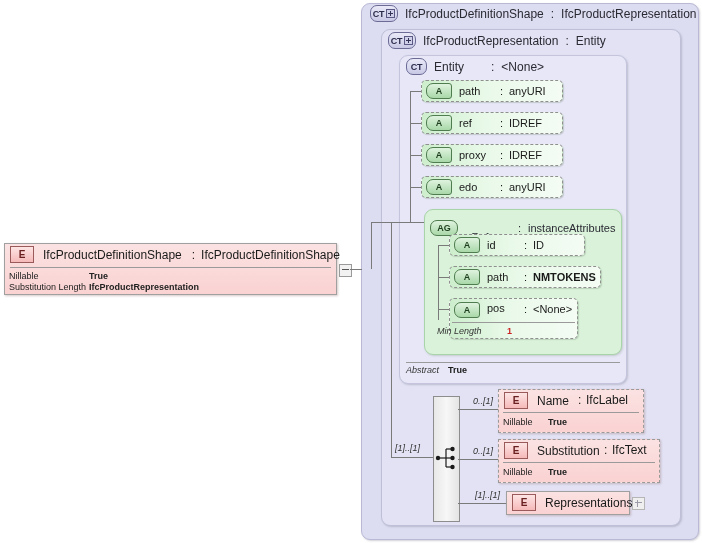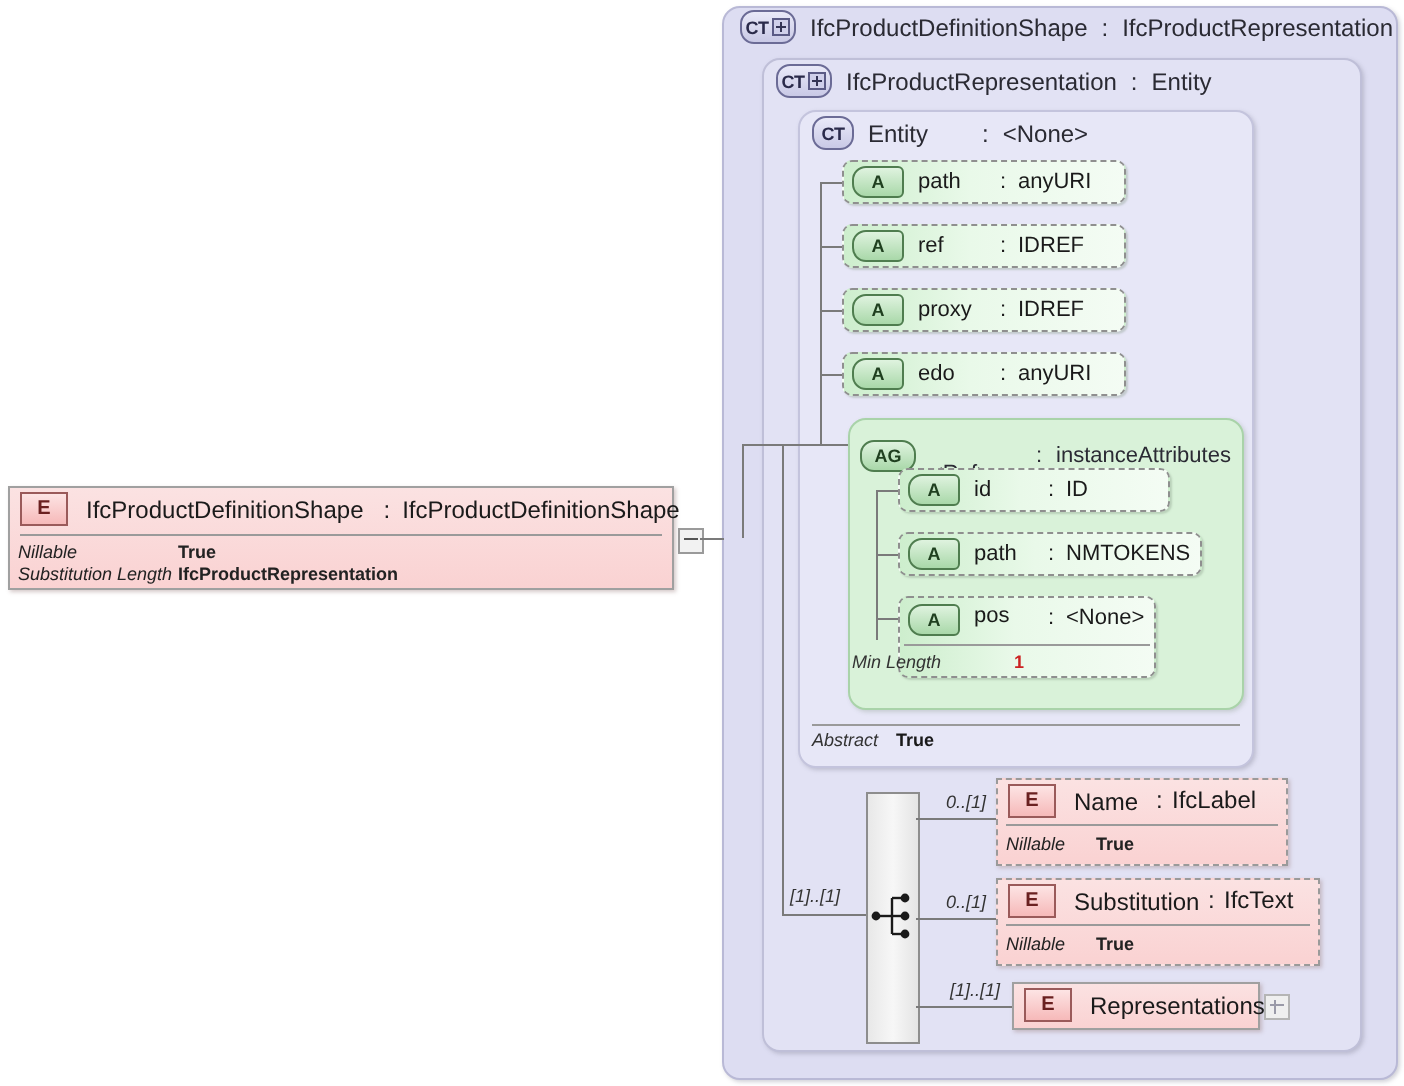--- a/index.html
+++ b/index.html
@@ -146,21 +146,20 @@
     color: #6a2020;
     display: flex; align-items: center; justify-content: center;
     flex: none;
   }
   .el-name { margin-left: 9px; font-size: 12px; color: #1a1a1a; }
   .el-type { position: absolute; font-size: 12px; color: #1a1a1a; white-space: nowrap; }
   .el-rule { position: absolute; border-top: 1px solid #9a9a9a; }
   .el-prop {
     position: absolute;
     font-size: 9px;
-    font-style: italic;
     color: #222;
     white-space: nowrap;
   }
   .el-prop-val { font-style: normal; font-weight: bold; }
 
   
   .expand-btn {
     position: absolute;
     width: 11px; height: 11px;
     border: 1px solid #b5b5b5;
@@ -296,32 +295,32 @@
     <span class="a-name">id</span>
     <span class="a-type" style="left:74px;">:</span>
     <span class="a-type" style="left:83px;">ID</span>
   </div>
 
   <div class="line-h grey" style="left:438px; top:277px; width:11px;"></div>
   <div class="abs attr" style="left:449px; top:266px; width:152px; height:22px;">
     <span class="a-icon">A</span>
     <span class="a-name">path</span>
     <span class="a-type" style="left:74px;">:</span>
-    <span class="a-type" style="left:83px;">NMTOKENS</span>
+    <span class="a-type" style="left:83px;font-weight:bold;">NMTOKENS</span>
   </div>
 
   <div class="line-h grey" style="left:438px; top:309px; width:11px;"></div>
   <div class="abs attr" style="left:449px; top:298px; width:129px; height:41px; align-items:flex-start; padding-top:3px;">
     <span class="a-icon">A</span>
     <span class="a-name">pos</span>
     <span class="a-type" style="left:74px; top:4px;">:</span>
     <span class="a-type" style="left:83px; top:4px;">&lt;None&gt;</span>
   </div>
   <div class="facet-rule" style="left:452px; top:322px; width:123px;"></div>
-  <div class="facet" style="left:426px; top:326px;">Min Length</div>
+  <div class="facet" style="left:437px; top:326px;">Min Length</div>
   <div class="facet-val num" style="position:absolute; left:507px; top:326px;">1</div>
 
   <div class="abs el-box" style="left:4px; top:243px; width:333px; height:52px;"></div>
   <div class="el-head" style="left:10px; top:246px;">
     <span class="e-icon">E</span>
     <span class="el-name">IfcProductDefinitionShape</span>
     <span class="el-name" style="margin-left:10px;">:</span>
     <span class="el-name" style="margin-left:6px;">IfcProductDefinitionShape</span>
   </div>
   <div class="el-rule" style="left:10px; top:267px; width:321px;"></div>

